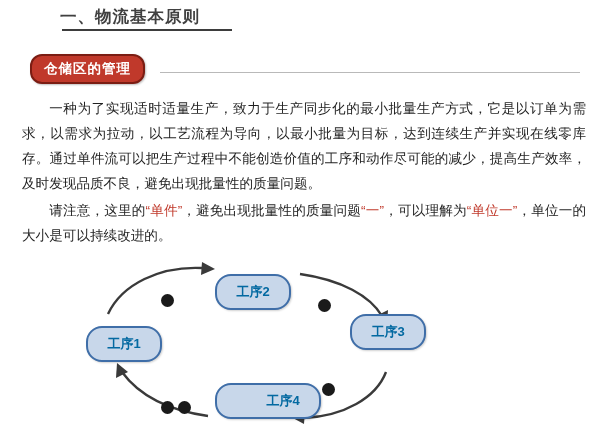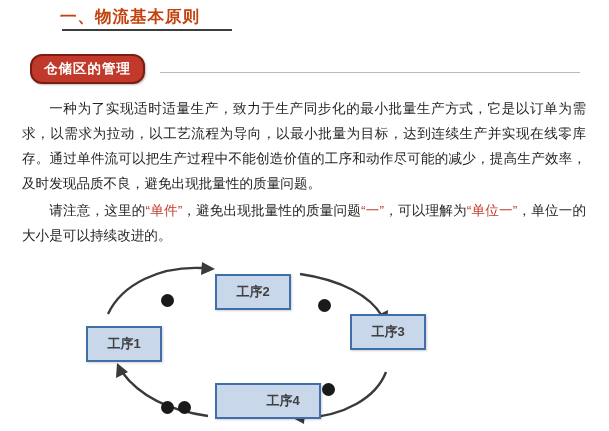--- a/index.html
+++ b/index.html
@@ -23,21 +23,21 @@
   .title-row {
     position: absolute;
     left: 60px;
     top: 4px;
     display: flex;
     align-items: center;
   }
   .title-text {
     font-size: 16.5px;
     font-weight: bold;
-    color: #c2410c;
+    color: #404040;
     letter-spacing: 1px;
     line-height: 24px;
   }
   .title-underline {
     position: absolute;
     left: 62px;
     top: 29px;
     width: 170px;
     height: 2px;
     background: #3d3d3d;
@@ -91,27 +91,27 @@
     position: absolute;
     left: 60px;
     top: 258px;
     width: 420px;
     height: 173px;
   }
   .node {
     position: absolute;
     background: #c8d7ea;
     border: 2px solid #3f6ea8;
-    border-radius: 0;
+    border-radius: 16px;
     display: flex;
     align-items: center;
     justify-content: center;
     font-size: 13px;
     font-weight: bold;
-    color: #404040;
+    color: #0369a1;
     box-shadow: 1px 1px 2px rgba(0,0,0,0.18);
   }
   .node-1 { left: 26px;  top: 68px;  width: 72px; height: 32px; align-items: center; }
   .node-2 { left: 155px; top: 16px;  width: 72px; height: 32px; }
   .node-3 { left: 290px; top: 56px;  width: 72px; height: 32px; }
   .node-4 { left: 155px; top: 125px; width: 72px; height: 32px; padding-left: 30px; }
   .dot {
     position: absolute;
     background: #1a1a1a;
     border-radius: 50%;

